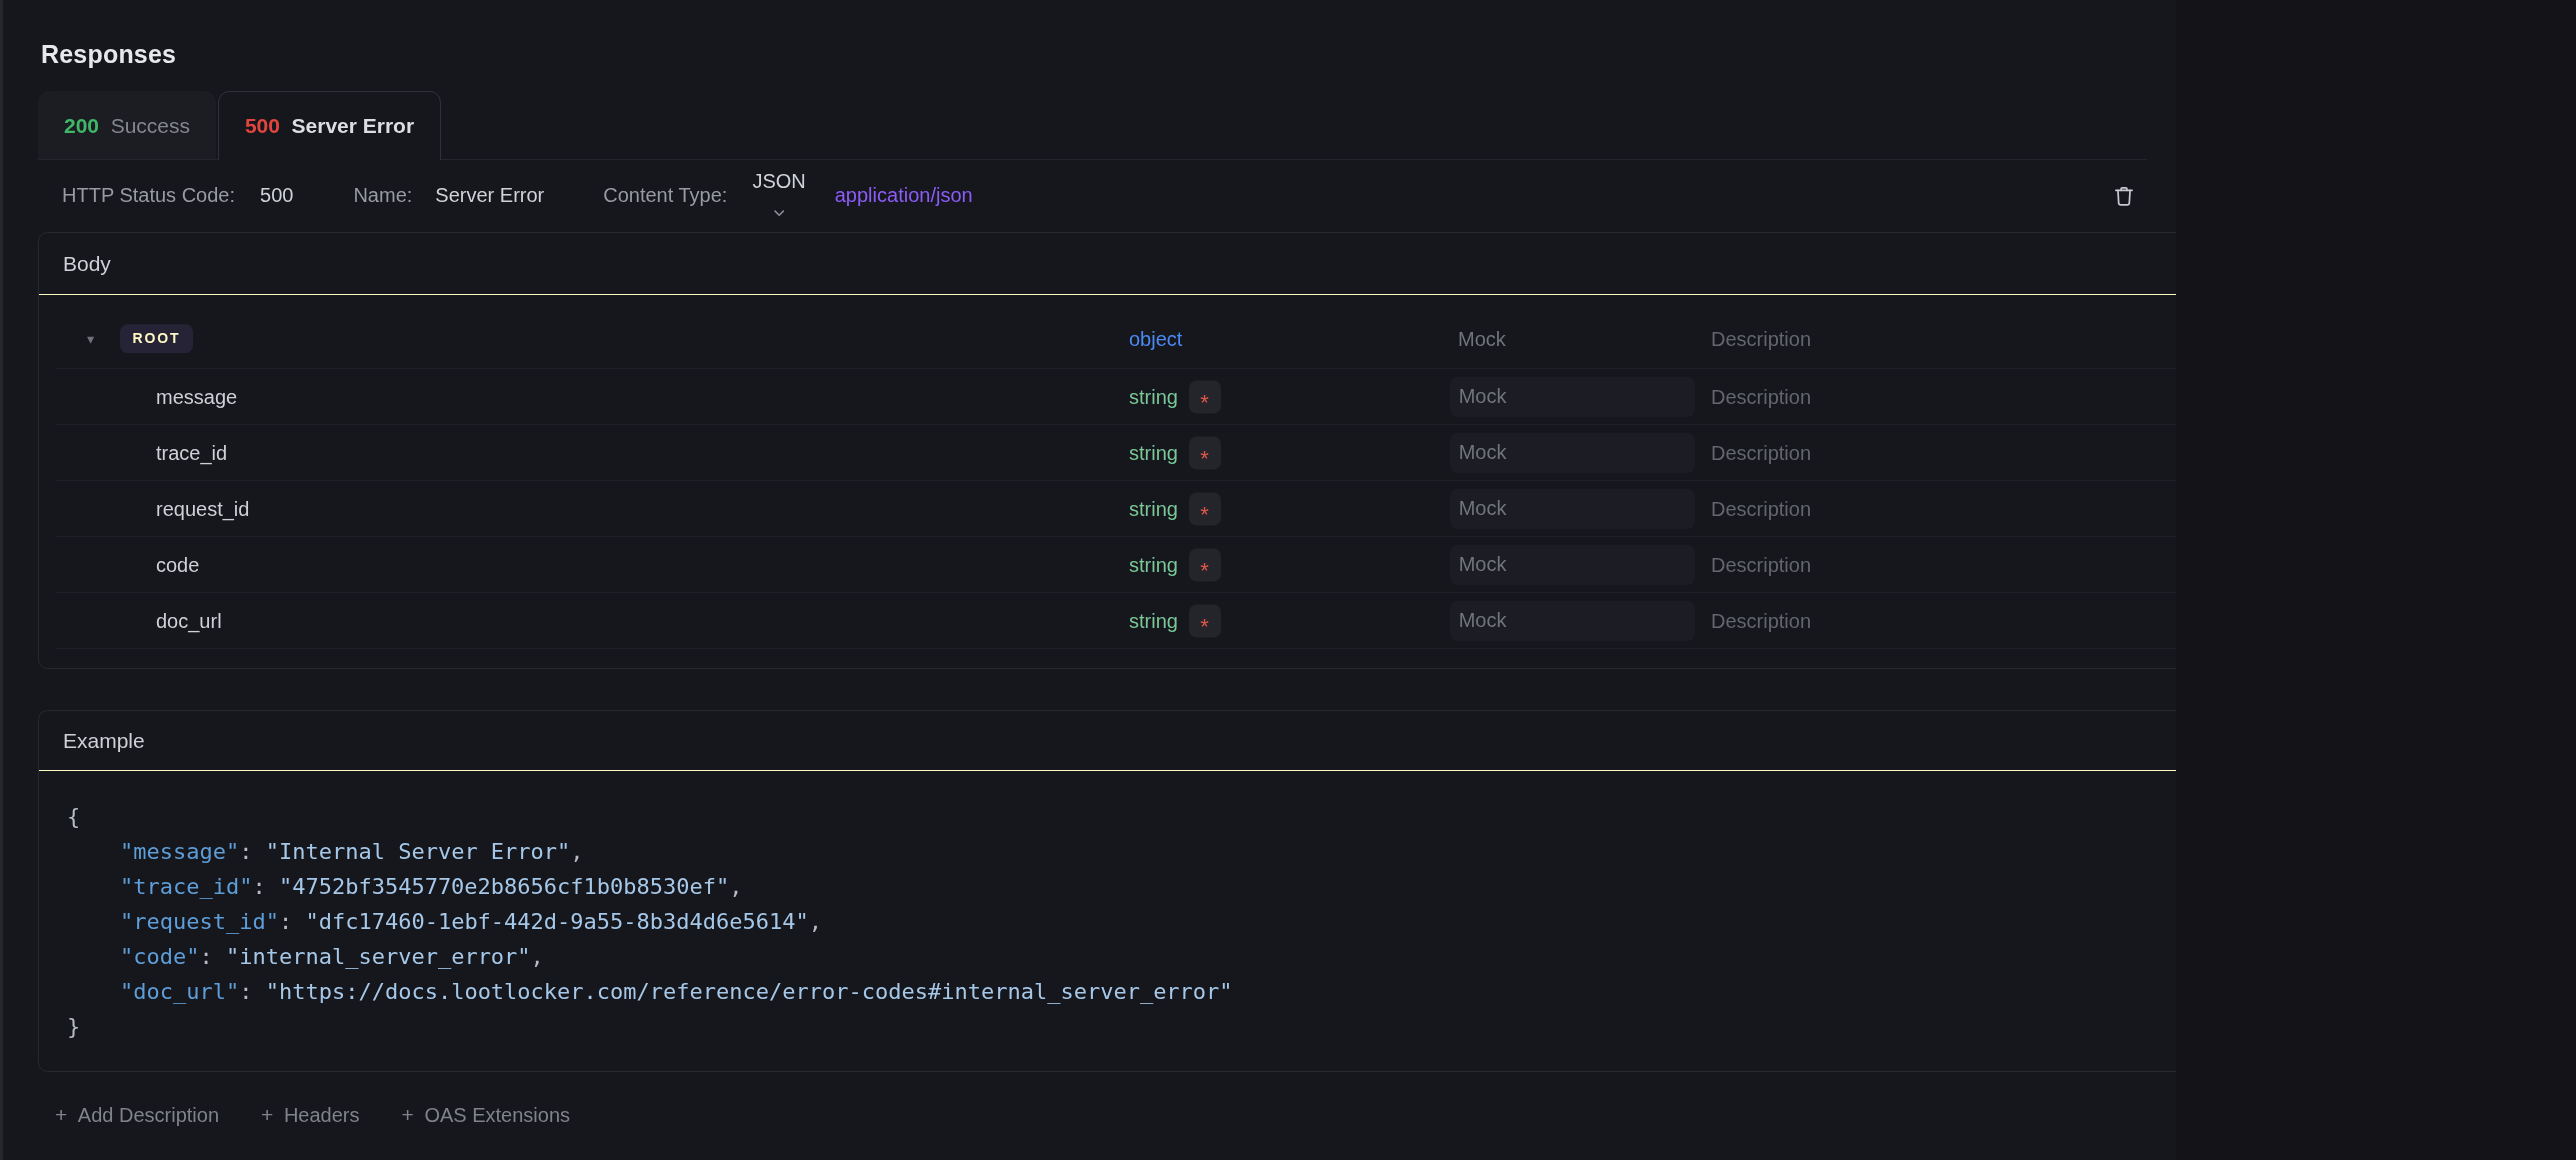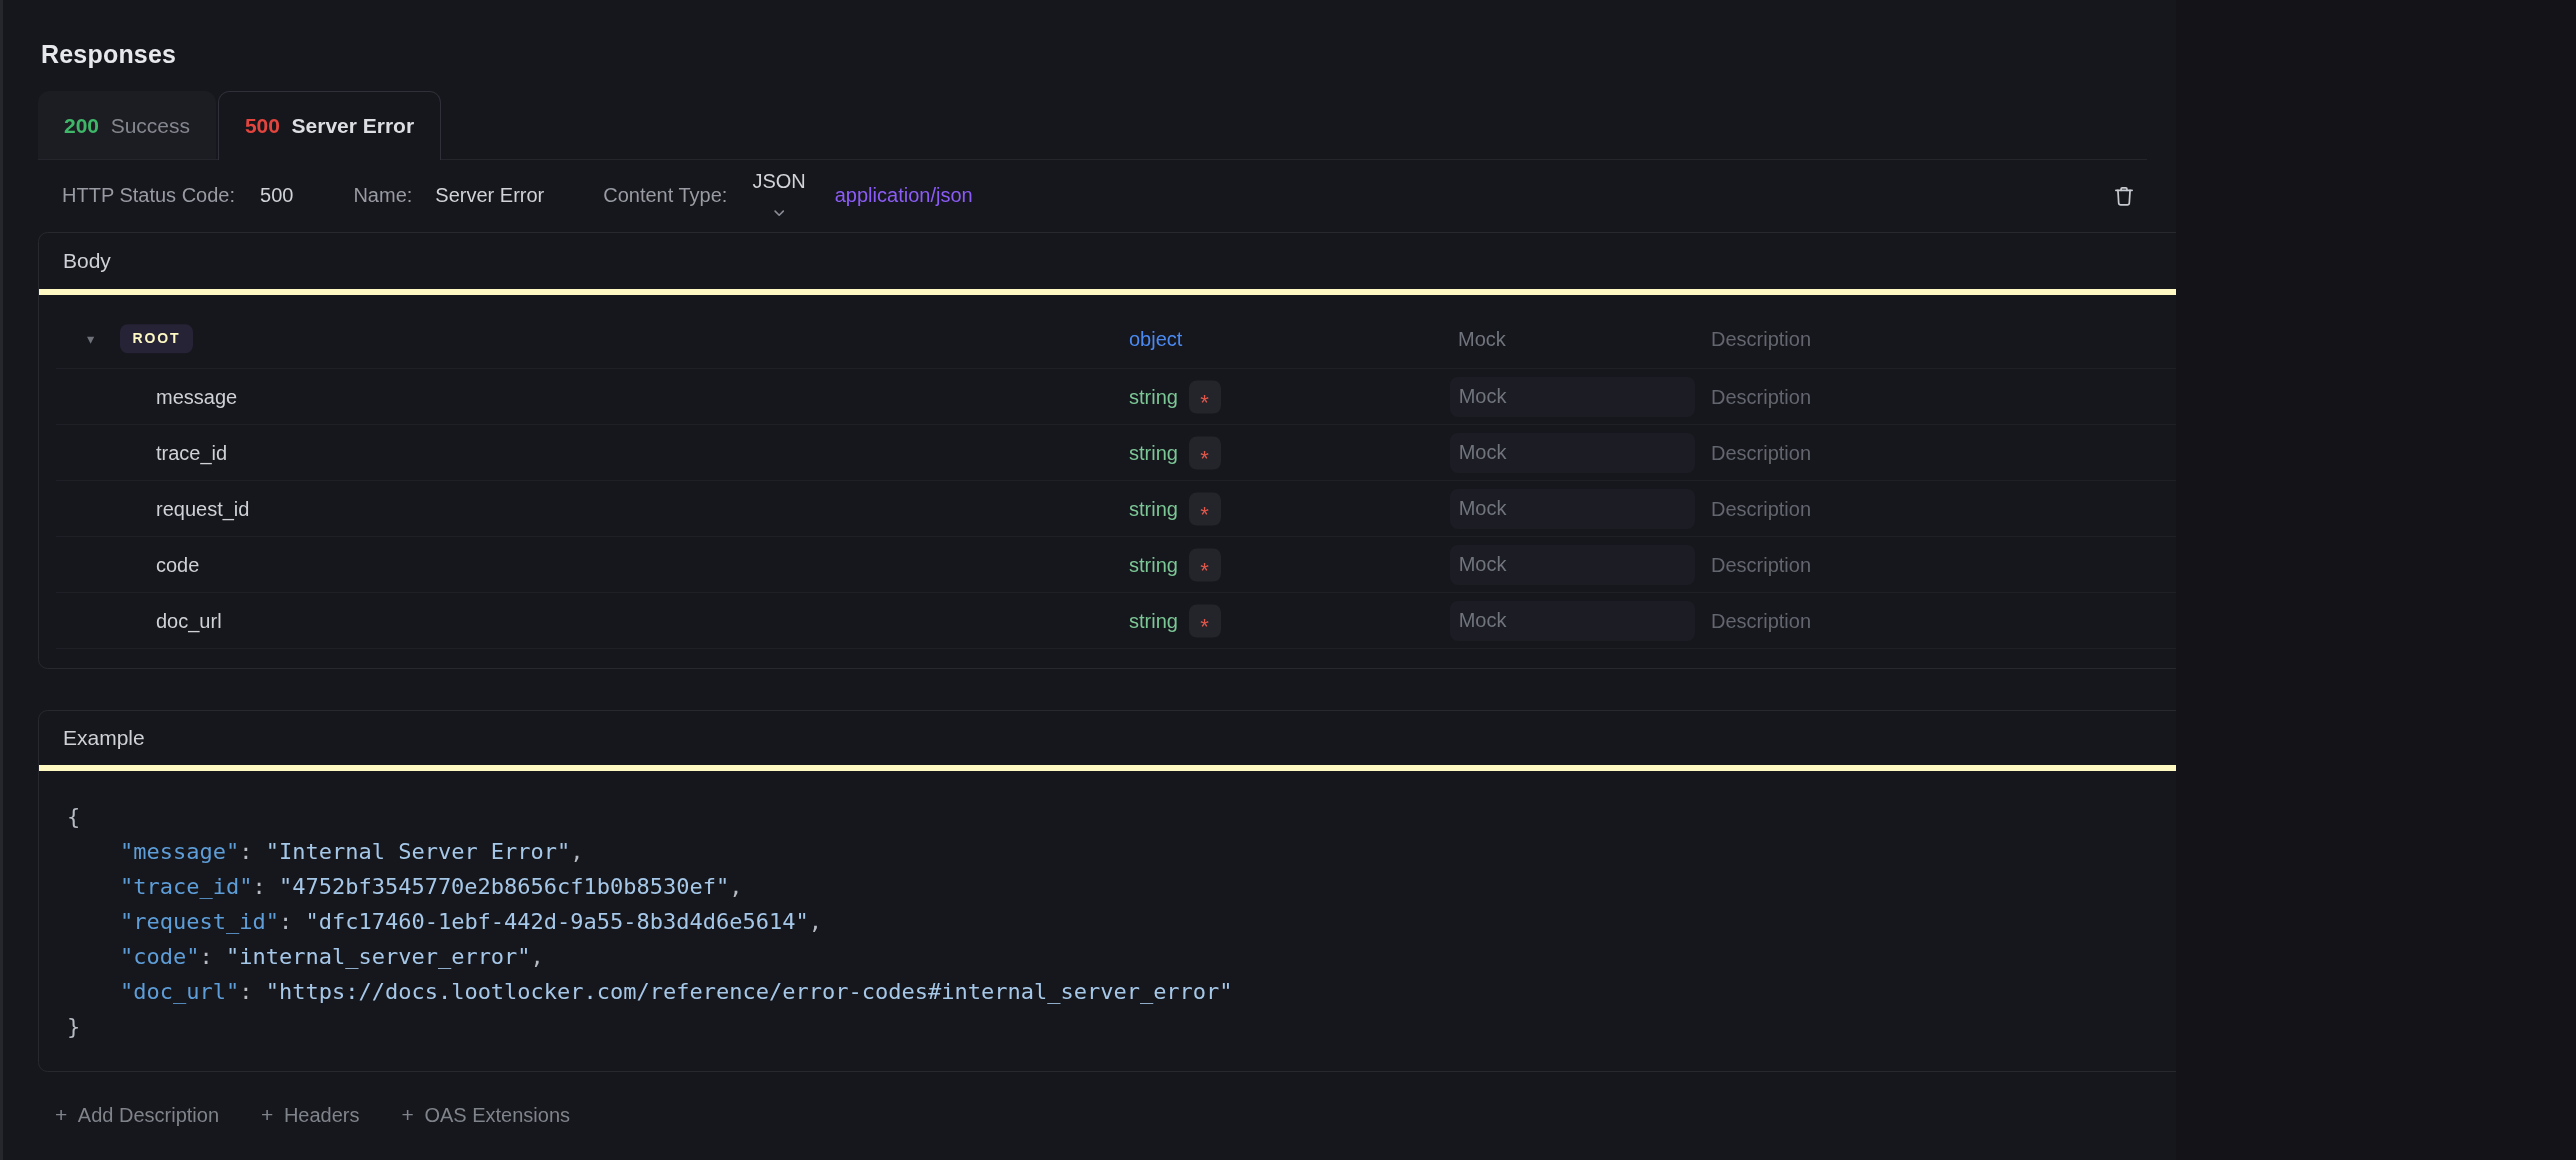--- a/index.html
+++ b/index.html
@@ -30,21 +30,21 @@
   .m-name-value { margin-left:23px; }
   .m-ct-label { margin-left:59px; }
   .meta-select { margin-left:25px; display:flex; align-items:center; gap:12.5px; color:#d0d3d8; cursor:pointer;flex-direction:column; }
   .meta-hint { margin-left:29px; color:#8b5cf6; }
   .trash-btn { position:absolute; right:0; top:50%; transform:translateY(-50%); background:none; border:none; cursor:pointer; display:flex; }
 
   
   .panel { position:absolute; left:38px; width:2510px; border:1px solid #28282f; border-radius:9.6px; }
   .body-panel { top:232px; height:437px; }
   .example-panel { top:710px; height:362px; }
-  .panel-header { height:62px; display:flex; align-items:center; padding-left:24px; border-bottom:6px solid #fef9c3; border-radius:9.6px 9.6px 0 0; }
+  .panel-header { height:62px; display:flex; align-items:center; padding-left:24px; border-bottom:1px solid #fef9c3; border-radius:9.6px 9.6px 0 0; }
   .example-panel .panel-header { height:60px; }
   .panel-title { font-size:21px; color:#ced1d6; }
 
   
   .row { position:relative; }
   .row-sep { position:absolute; left:17.3px; right:17.3px; bottom:0; height:1px; background:#1f1f27; }
   .root-row { height:60px; margin-top:13.5px; }
   .field-row { height:56px; }
   .row > .abs { position:absolute; top:50%; transform:translateY(-50%); }
 

